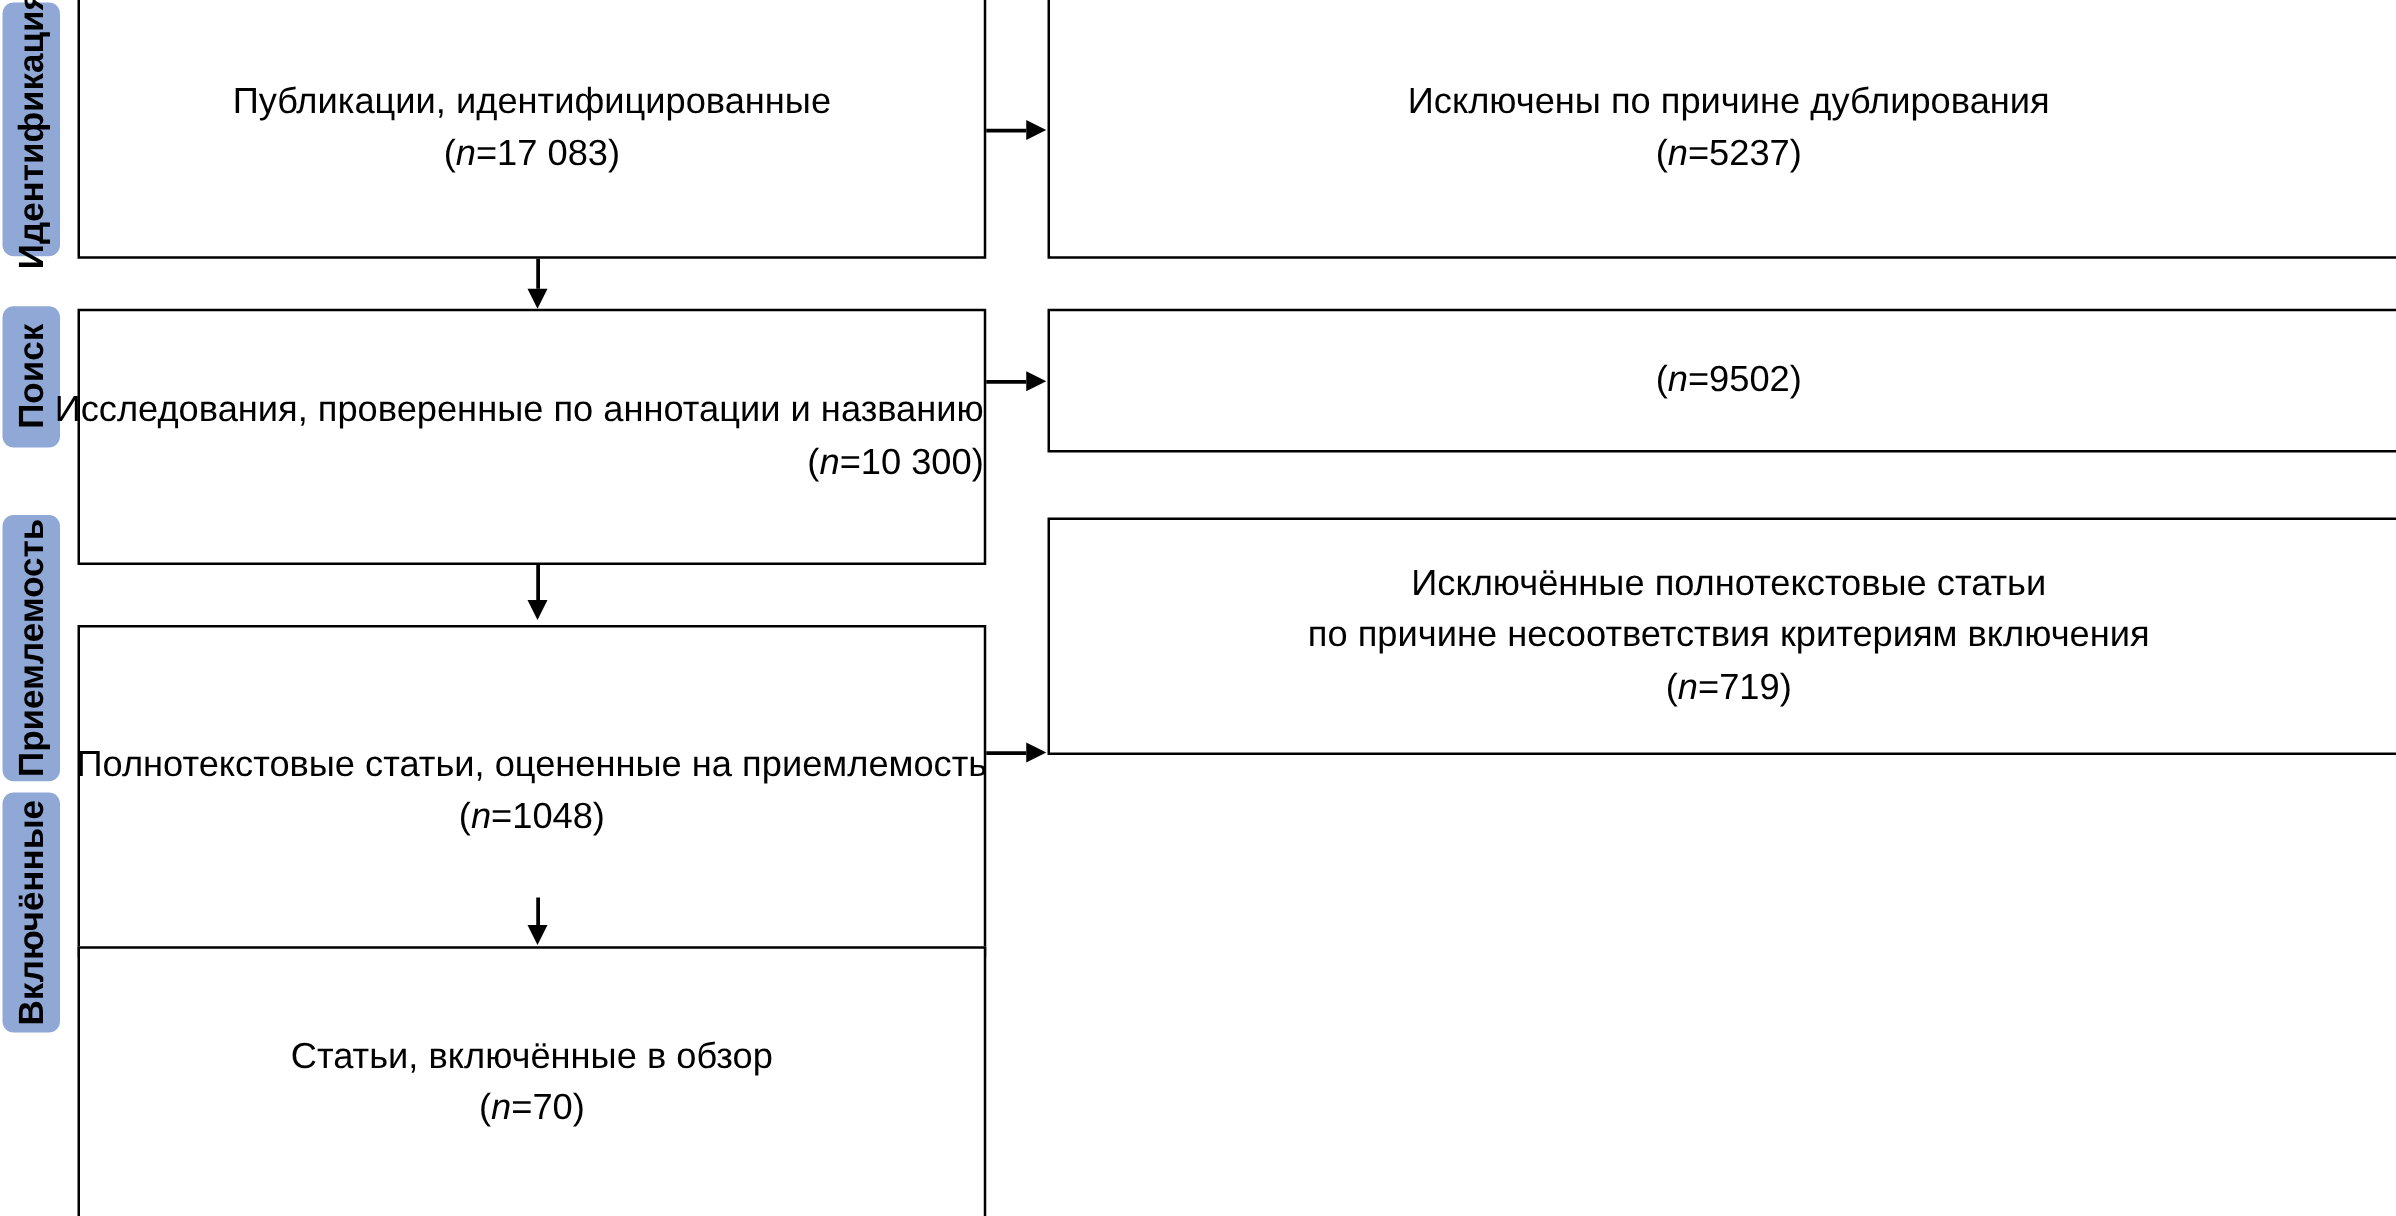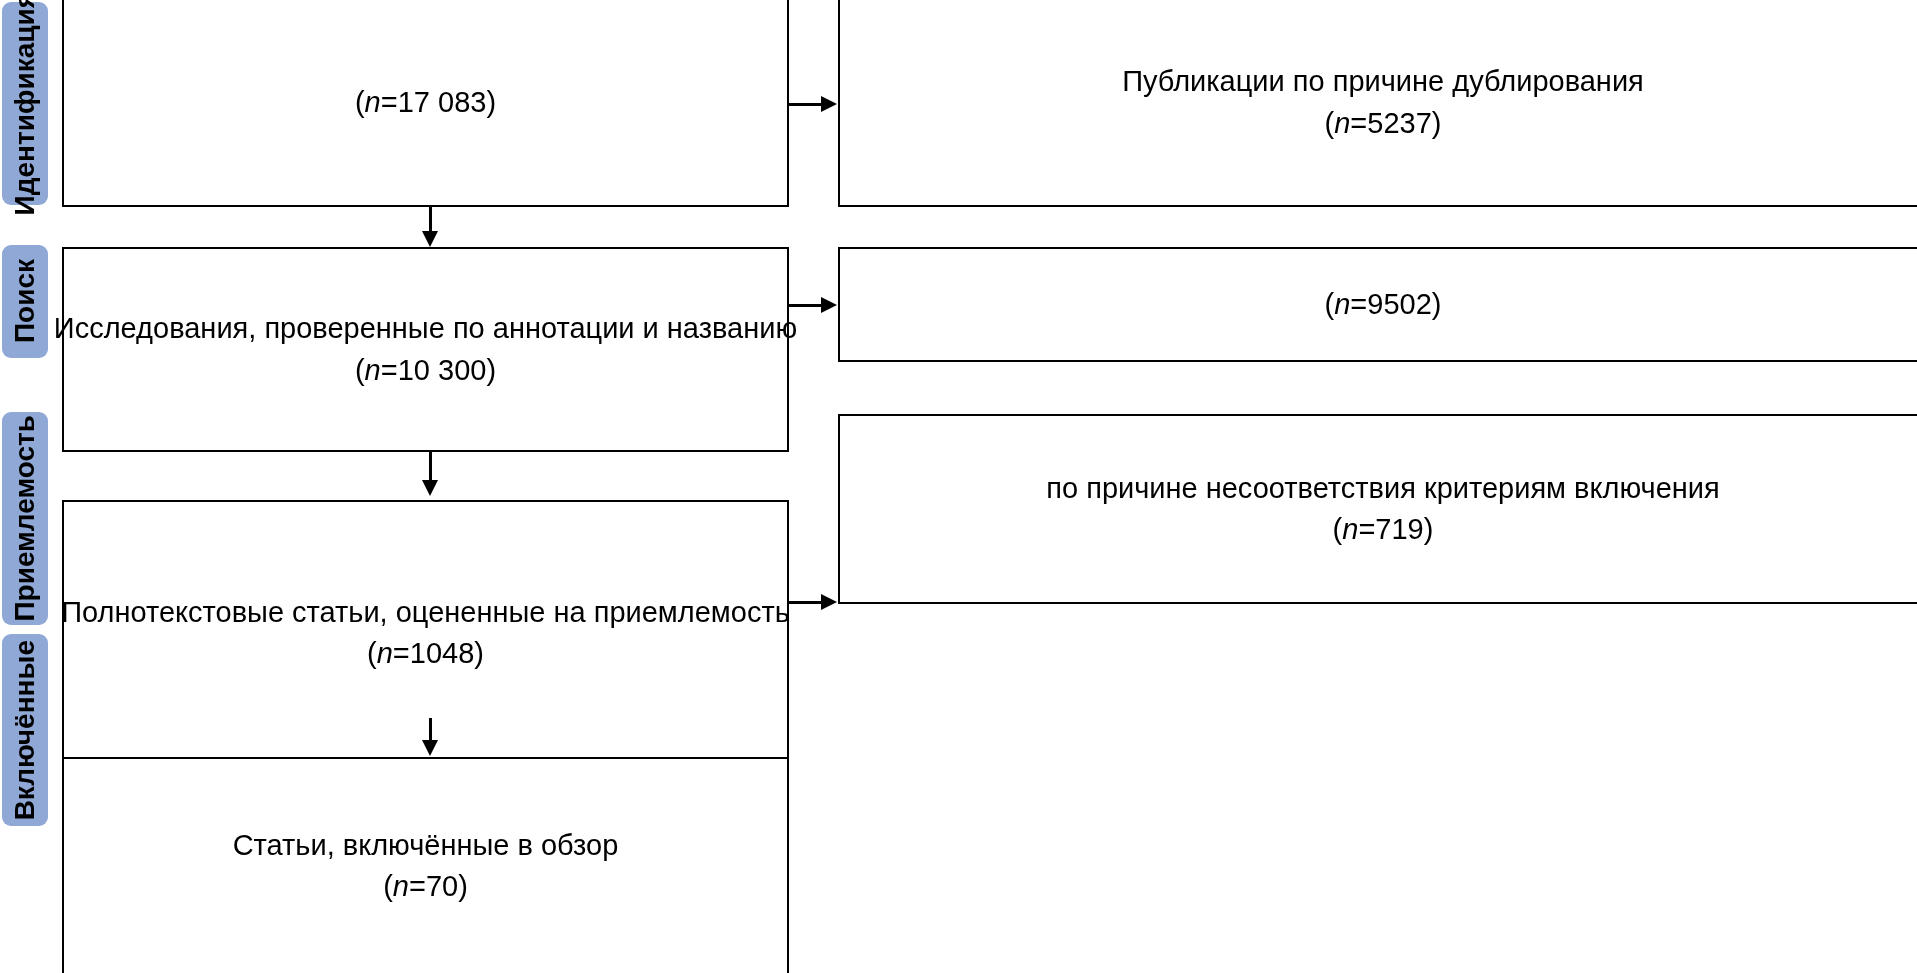--- a/index.html
+++ b/index.html
@@ -109,55 +109,57 @@
 
   <div class="stage-label" style="top:412px; height:213px;">
     <span>Приемлемость</span>
   </div>
 
   <div class="stage-label" style="top:634px; height:192px;">
     <span>Включённые</span>
   </div>
 
   <div class="box" style="left:62px; top:-2px; width:727px; height:209px;">
+    <span class="line">Публикации, идентифицированные</span>
     <span class="line"><span>(</span><i>n</i><span>=17 083)</span></span>
   </div>
 
   <div class="box" style="left:838px; top:-2px; width:1090px; height:209px;">
-    <span class="line">Публикации по причине дублирования</span>
+    <span class="line">Исключены по причине дублирования</span>
     <span class="line"><span>(</span><i>n</i><span>=5237)</span></span>
   </div>
 
   <div class="hline" style="left:789px; top:103px; width:32px;"></div>
   <div class="arrow-right" style="left:821px; top:96px;"></div>
 
   <div class="vline" style="left:429px; top:207px; width:2.5px; height:24px;"></div>
   <div class="arrow-down" style="left:422px; top:231px;"></div>
 
-  <div class="box" style="left:62px; top:247px; width:727px; height:205px;">
+  <div class="box" style="left:62px; top:247px; width:727px; height:205px;align-items:flex-end;">
     <span class="line">Исследования, проверенные по аннотации и названию</span>
     <span class="line"><span>(</span><i>n</i><span>=10 300)</span></span>
   </div>
 
   <div class="box" style="left:838px; top:247px; width:1090px; height:115px;">
     <span class="line"><span>(</span><i>n</i><span>=9502)</span></span>
   </div>
 
   <div class="hline" style="left:789px; top:304px; width:32px;"></div>
   <div class="arrow-right" style="left:821px; top:297px;"></div>
 
   <div class="vline" style="left:429px; top:452px; width:2.5px; height:28px;"></div>
   <div class="arrow-down" style="left:422px; top:480px;"></div>
 
   <div class="box" style="left:62px; top:500px; width:727px; height:266px;">
     <span class="line">Полнотекстовые статьи, оцененные на приемлемость</span>
     <span class="line"><span>(</span><i>n</i><span>=1048)</span></span>
   </div>
 
   <div class="box" style="left:838px; top:414px; width:1090px; height:190px;">
+    <span class="line">Исключённые полнотекстовые статьи</span>
     <span class="line">по причине несоответствия критериям включения</span>
     <span class="line"><span>(</span><i>n</i><span>=719)</span></span>
   </div>
 
   <div class="hline" style="left:789px; top:601px; width:32px;"></div>
   <div class="arrow-right" style="left:821px; top:594px;"></div>
 
   <div class="vline" style="left:429px; top:718px; width:2.5px; height:22px;"></div>
   <div class="arrow-down" style="left:422px; top:740px;"></div>
 

